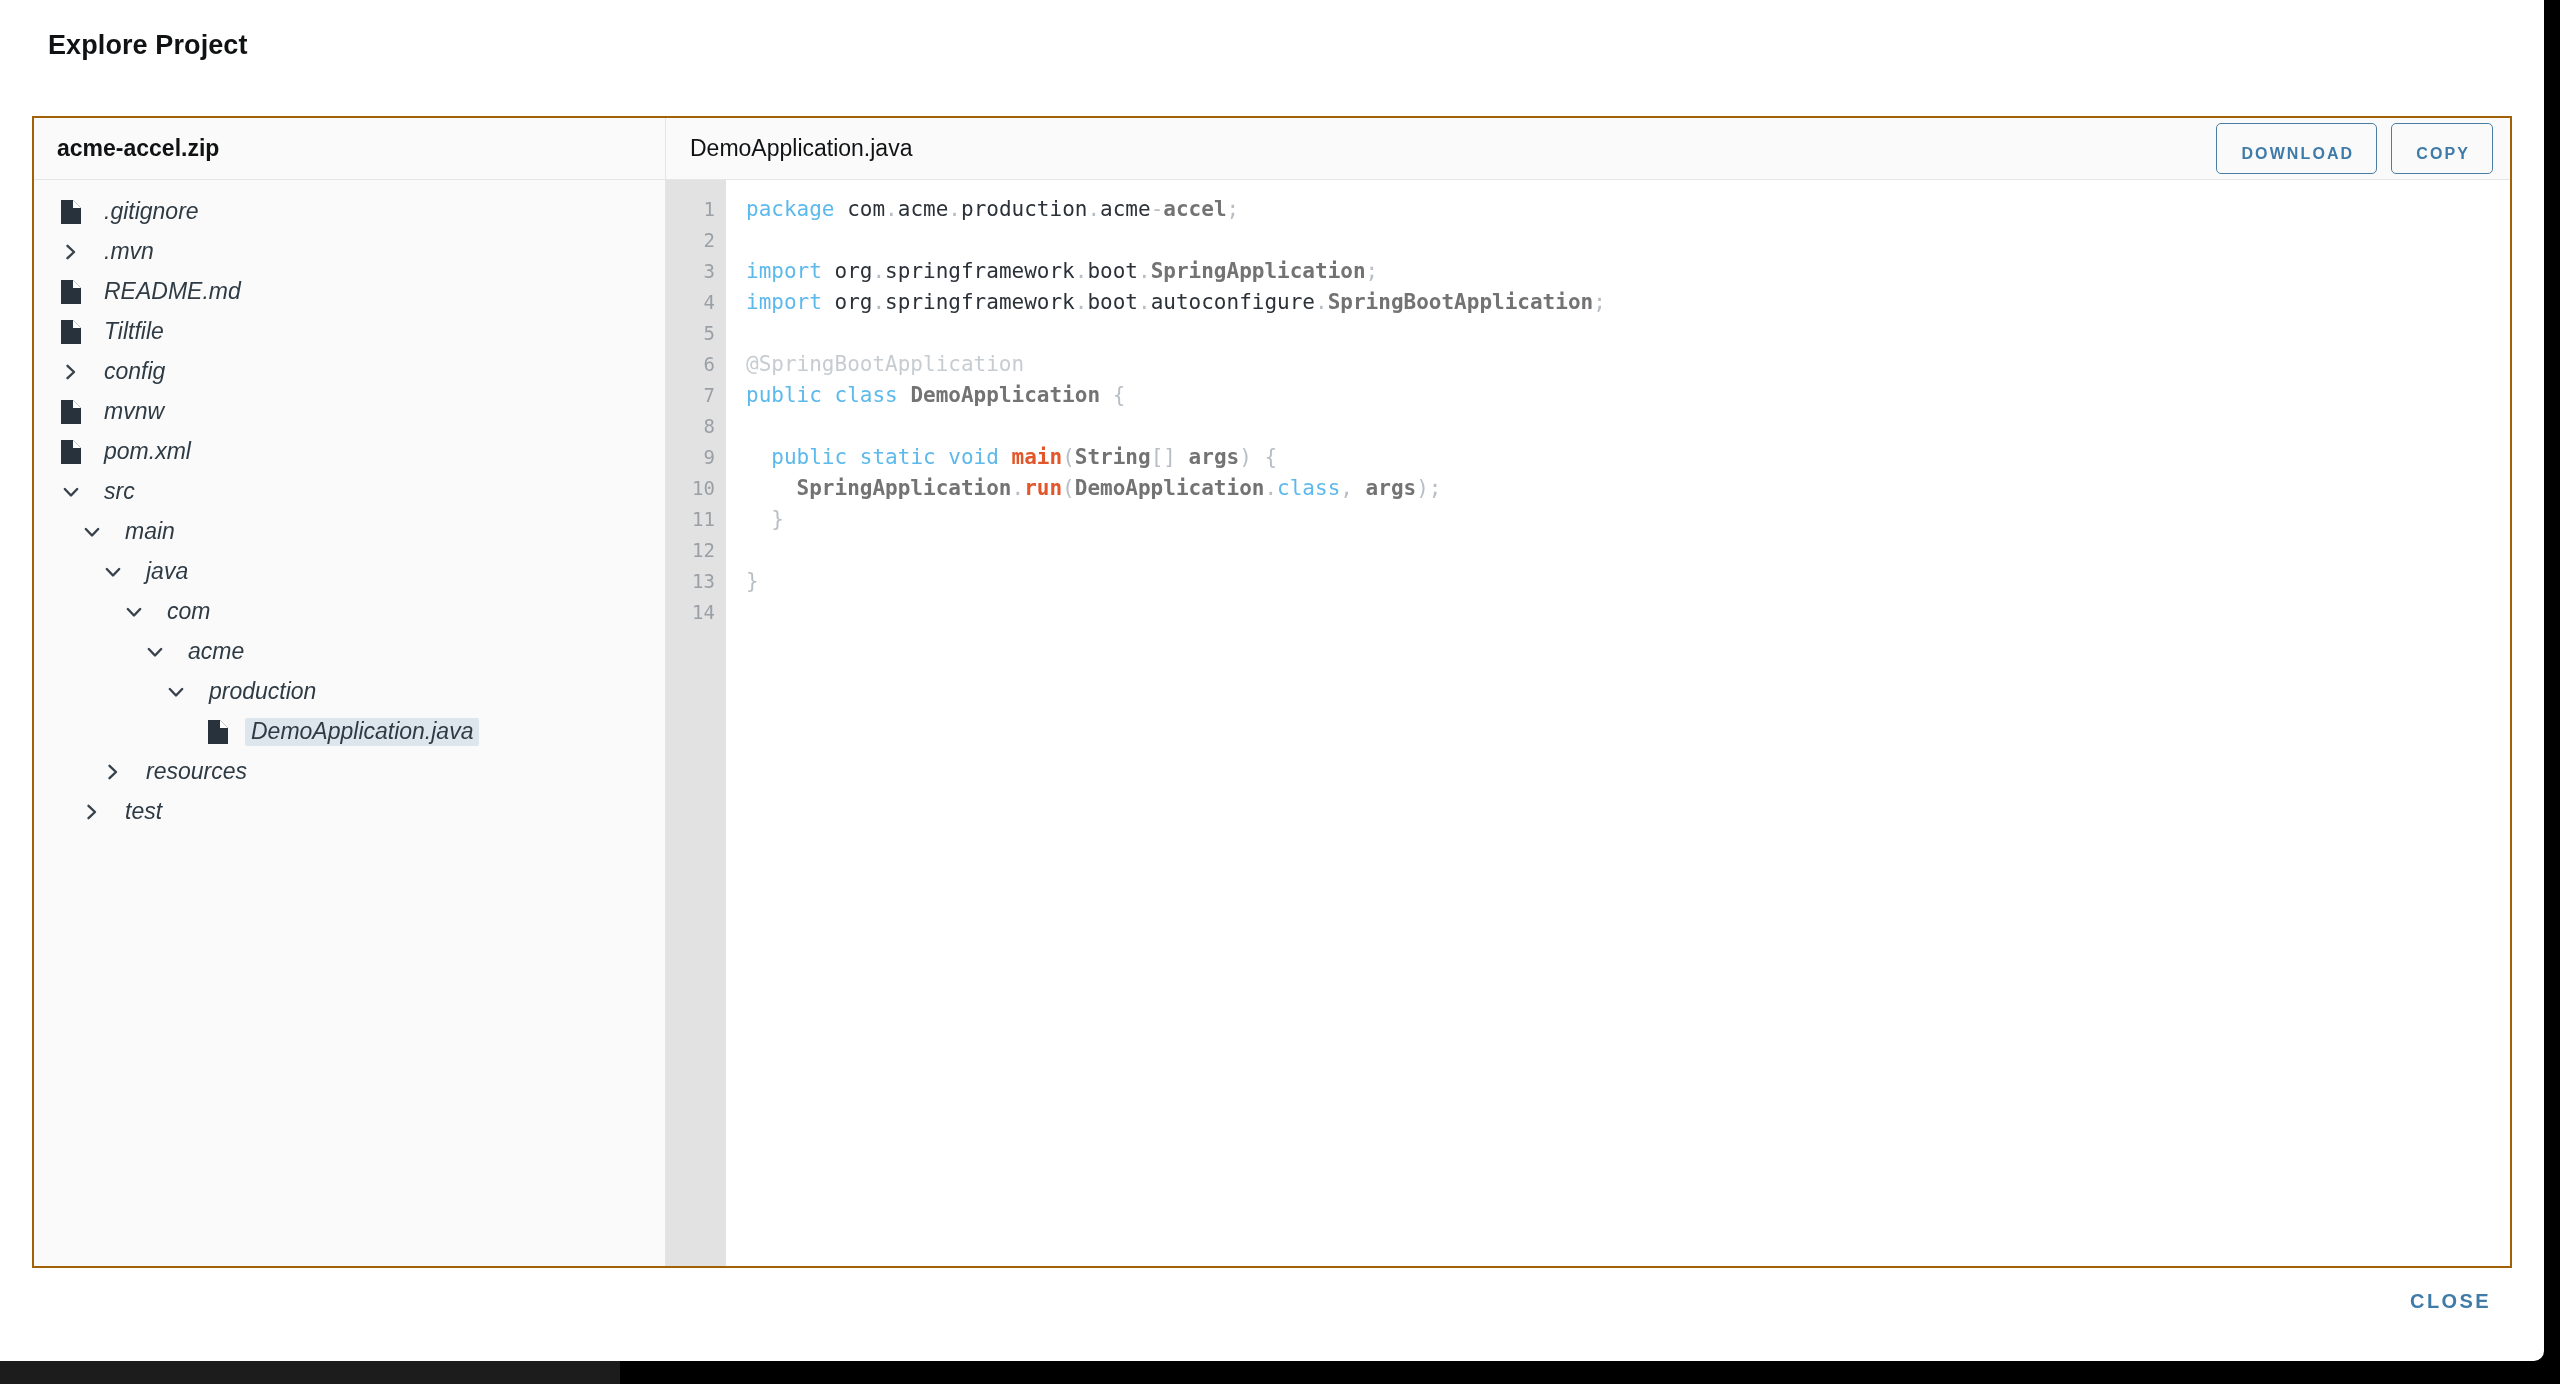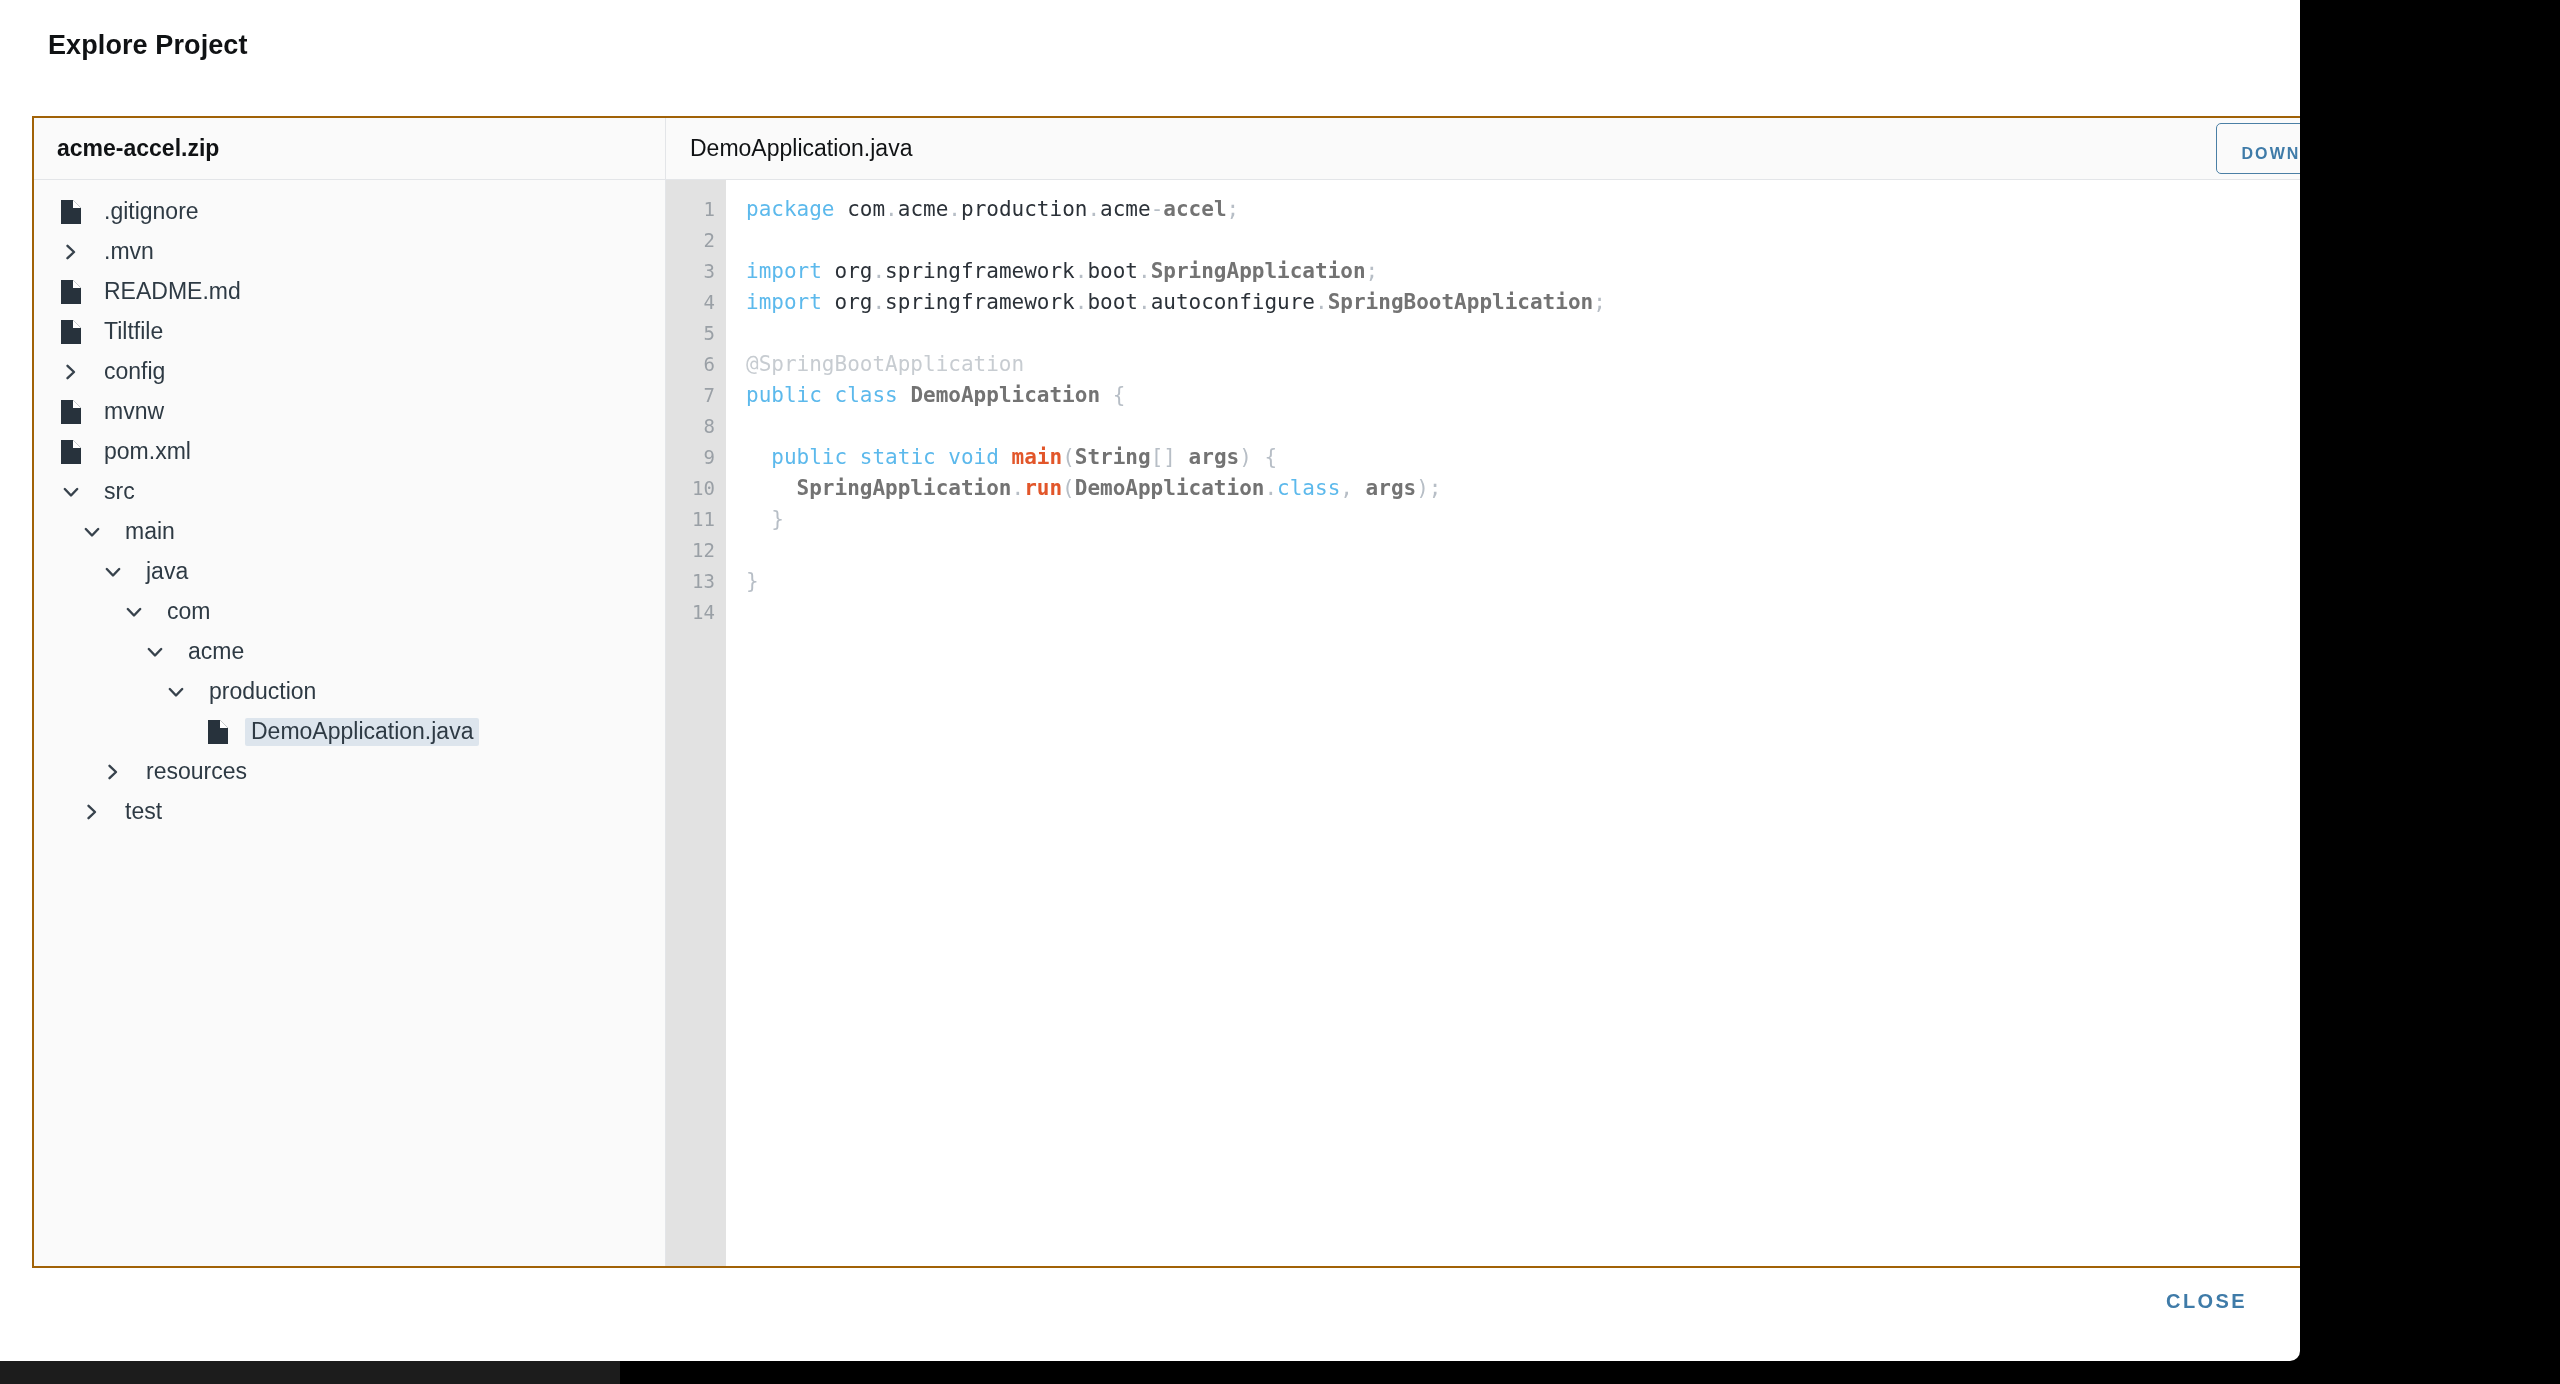--- a/index.html
+++ b/index.html
@@ -12,21 +12,21 @@
   }
   #page {
     position: relative;
     width: 2560px; height: 1384px;
     background: #000;
   }
   
   .dialog {
     position: absolute;
     left: 0; top: 0;
-    width: 2300px;
+    width: 2544px;
     height: 1361px;
     background: #ffffff;
     border-radius: 0 0 10px 0;
     overflow: hidden;
   }
   .dialog-title {
     position: absolute;
     left: 48px; top: 30px;
     font-size: 27px;
     font-weight: bold;
@@ -68,20 +68,21 @@
     overflow: hidden;
   }
   .tree-row {
     height: 40px;
     display: flex;
     align-items: center;
     font-size: 23px;
     color: #2e3a44;
     white-space: nowrap;
     cursor: pointer;
+    font-style: italic;
   }
   .tree-row .label {
     padding: 2px 6px 3px 6px;
     line-height: 1;
     border-radius: 2px;
   }
   .tree-row.selected .label {
     background: #dde5ed;
   }
   .twisty {

